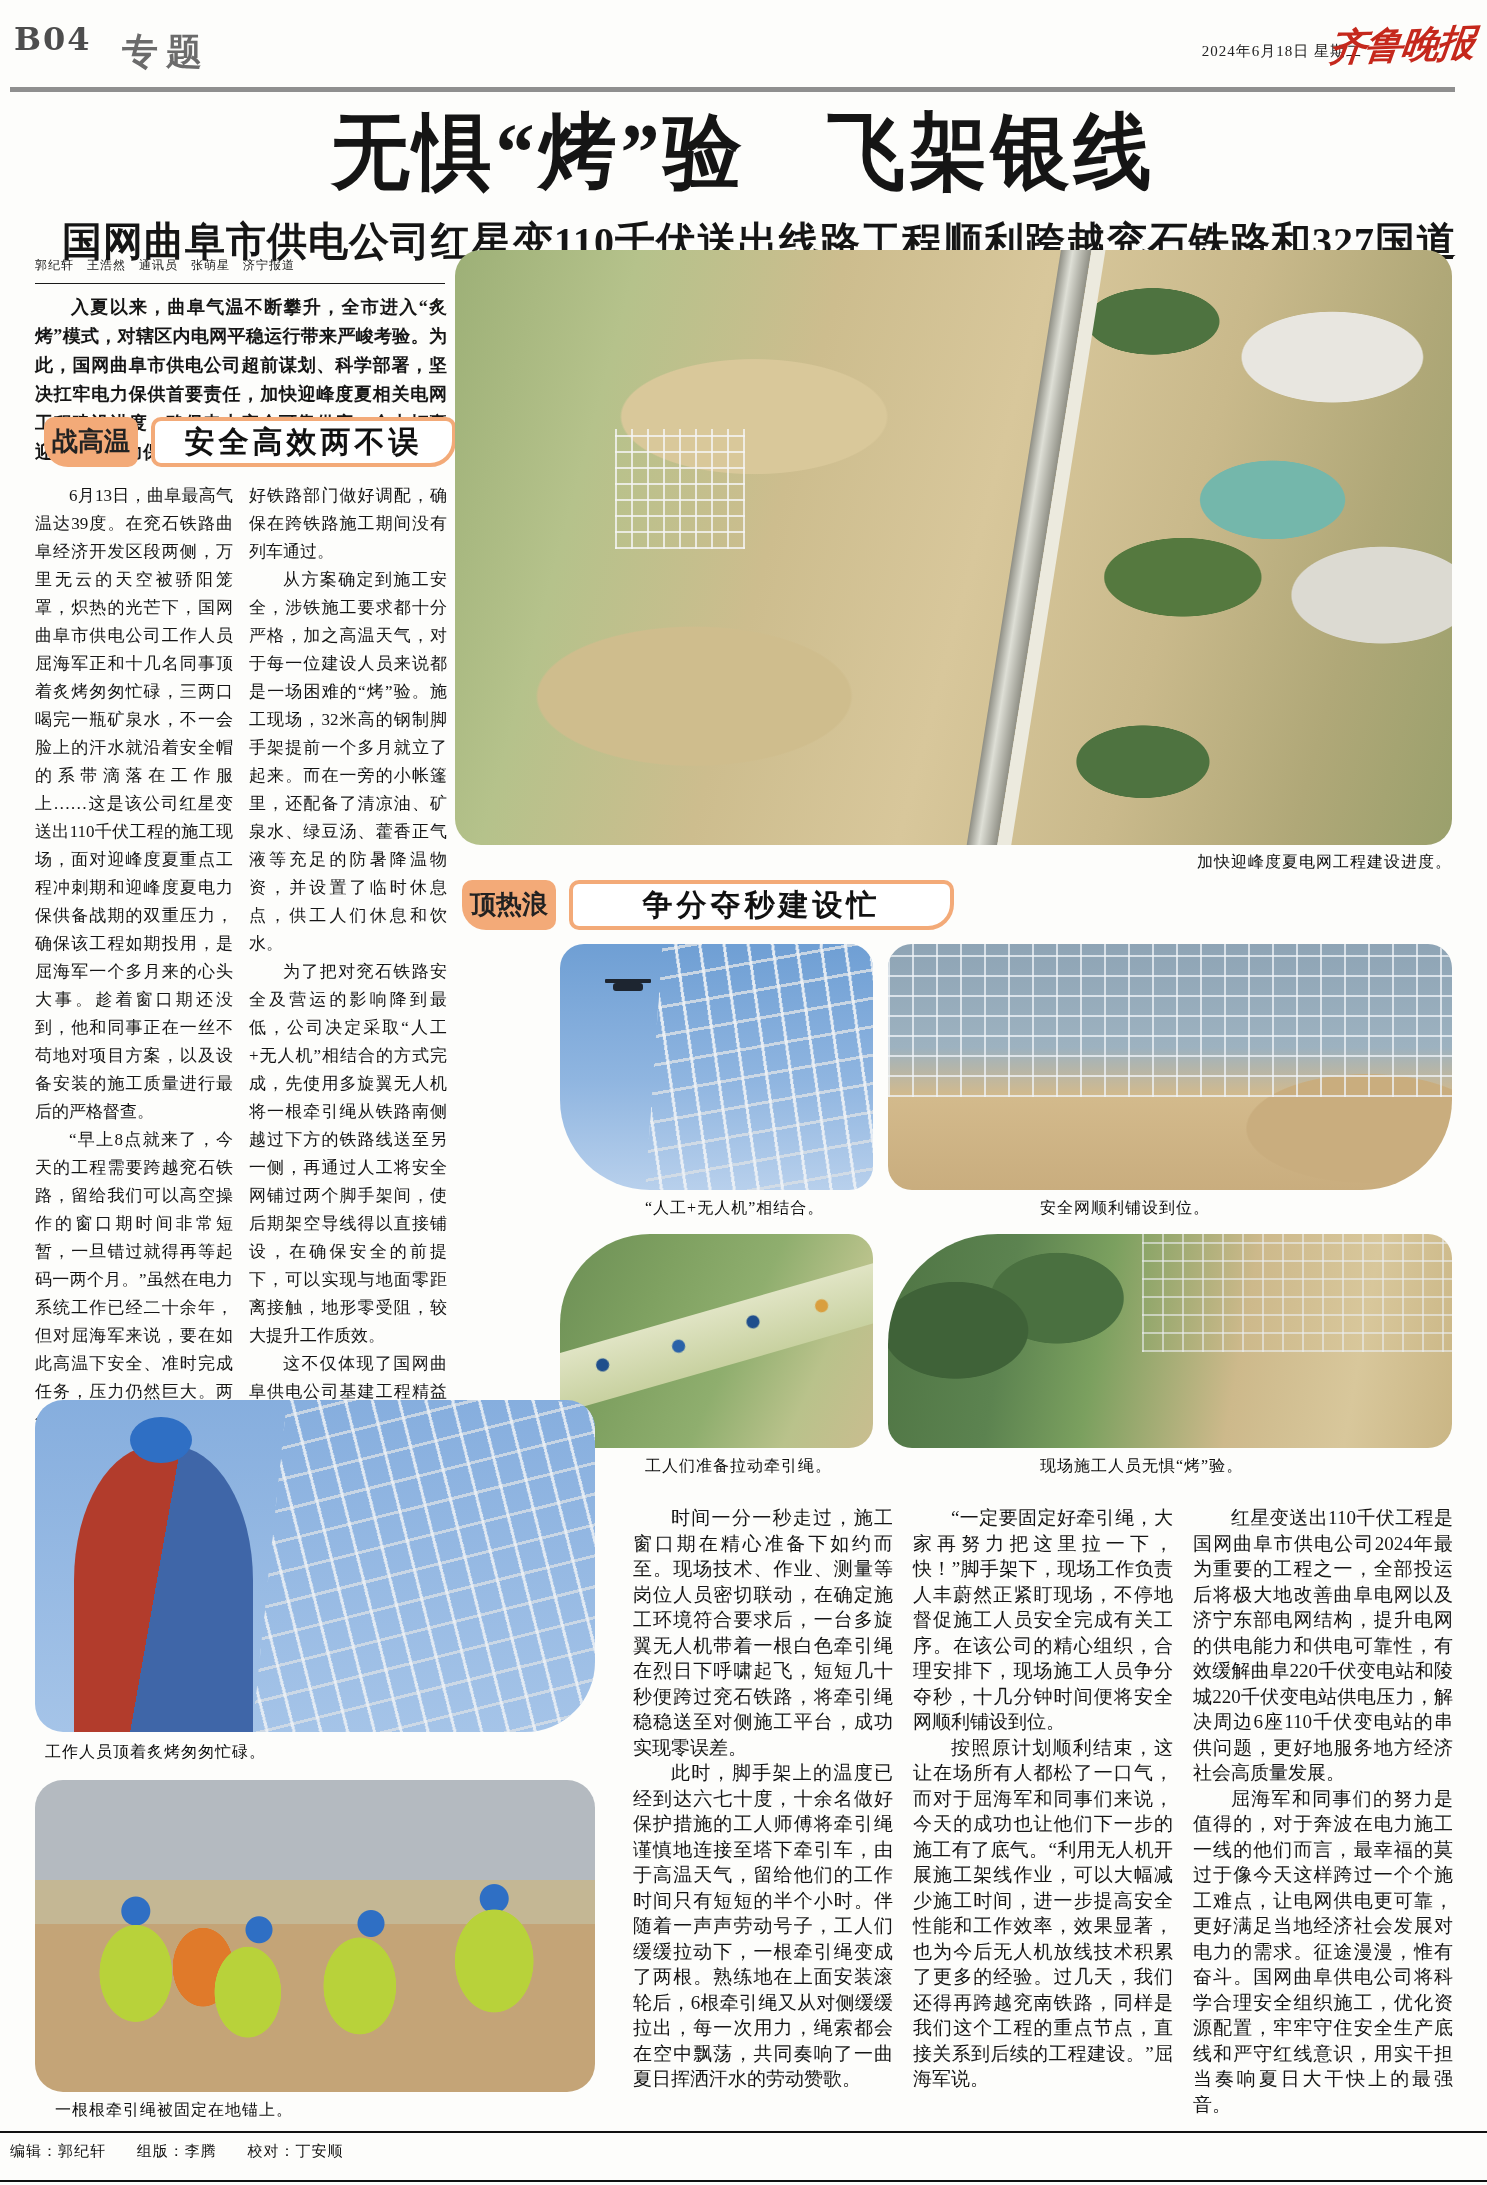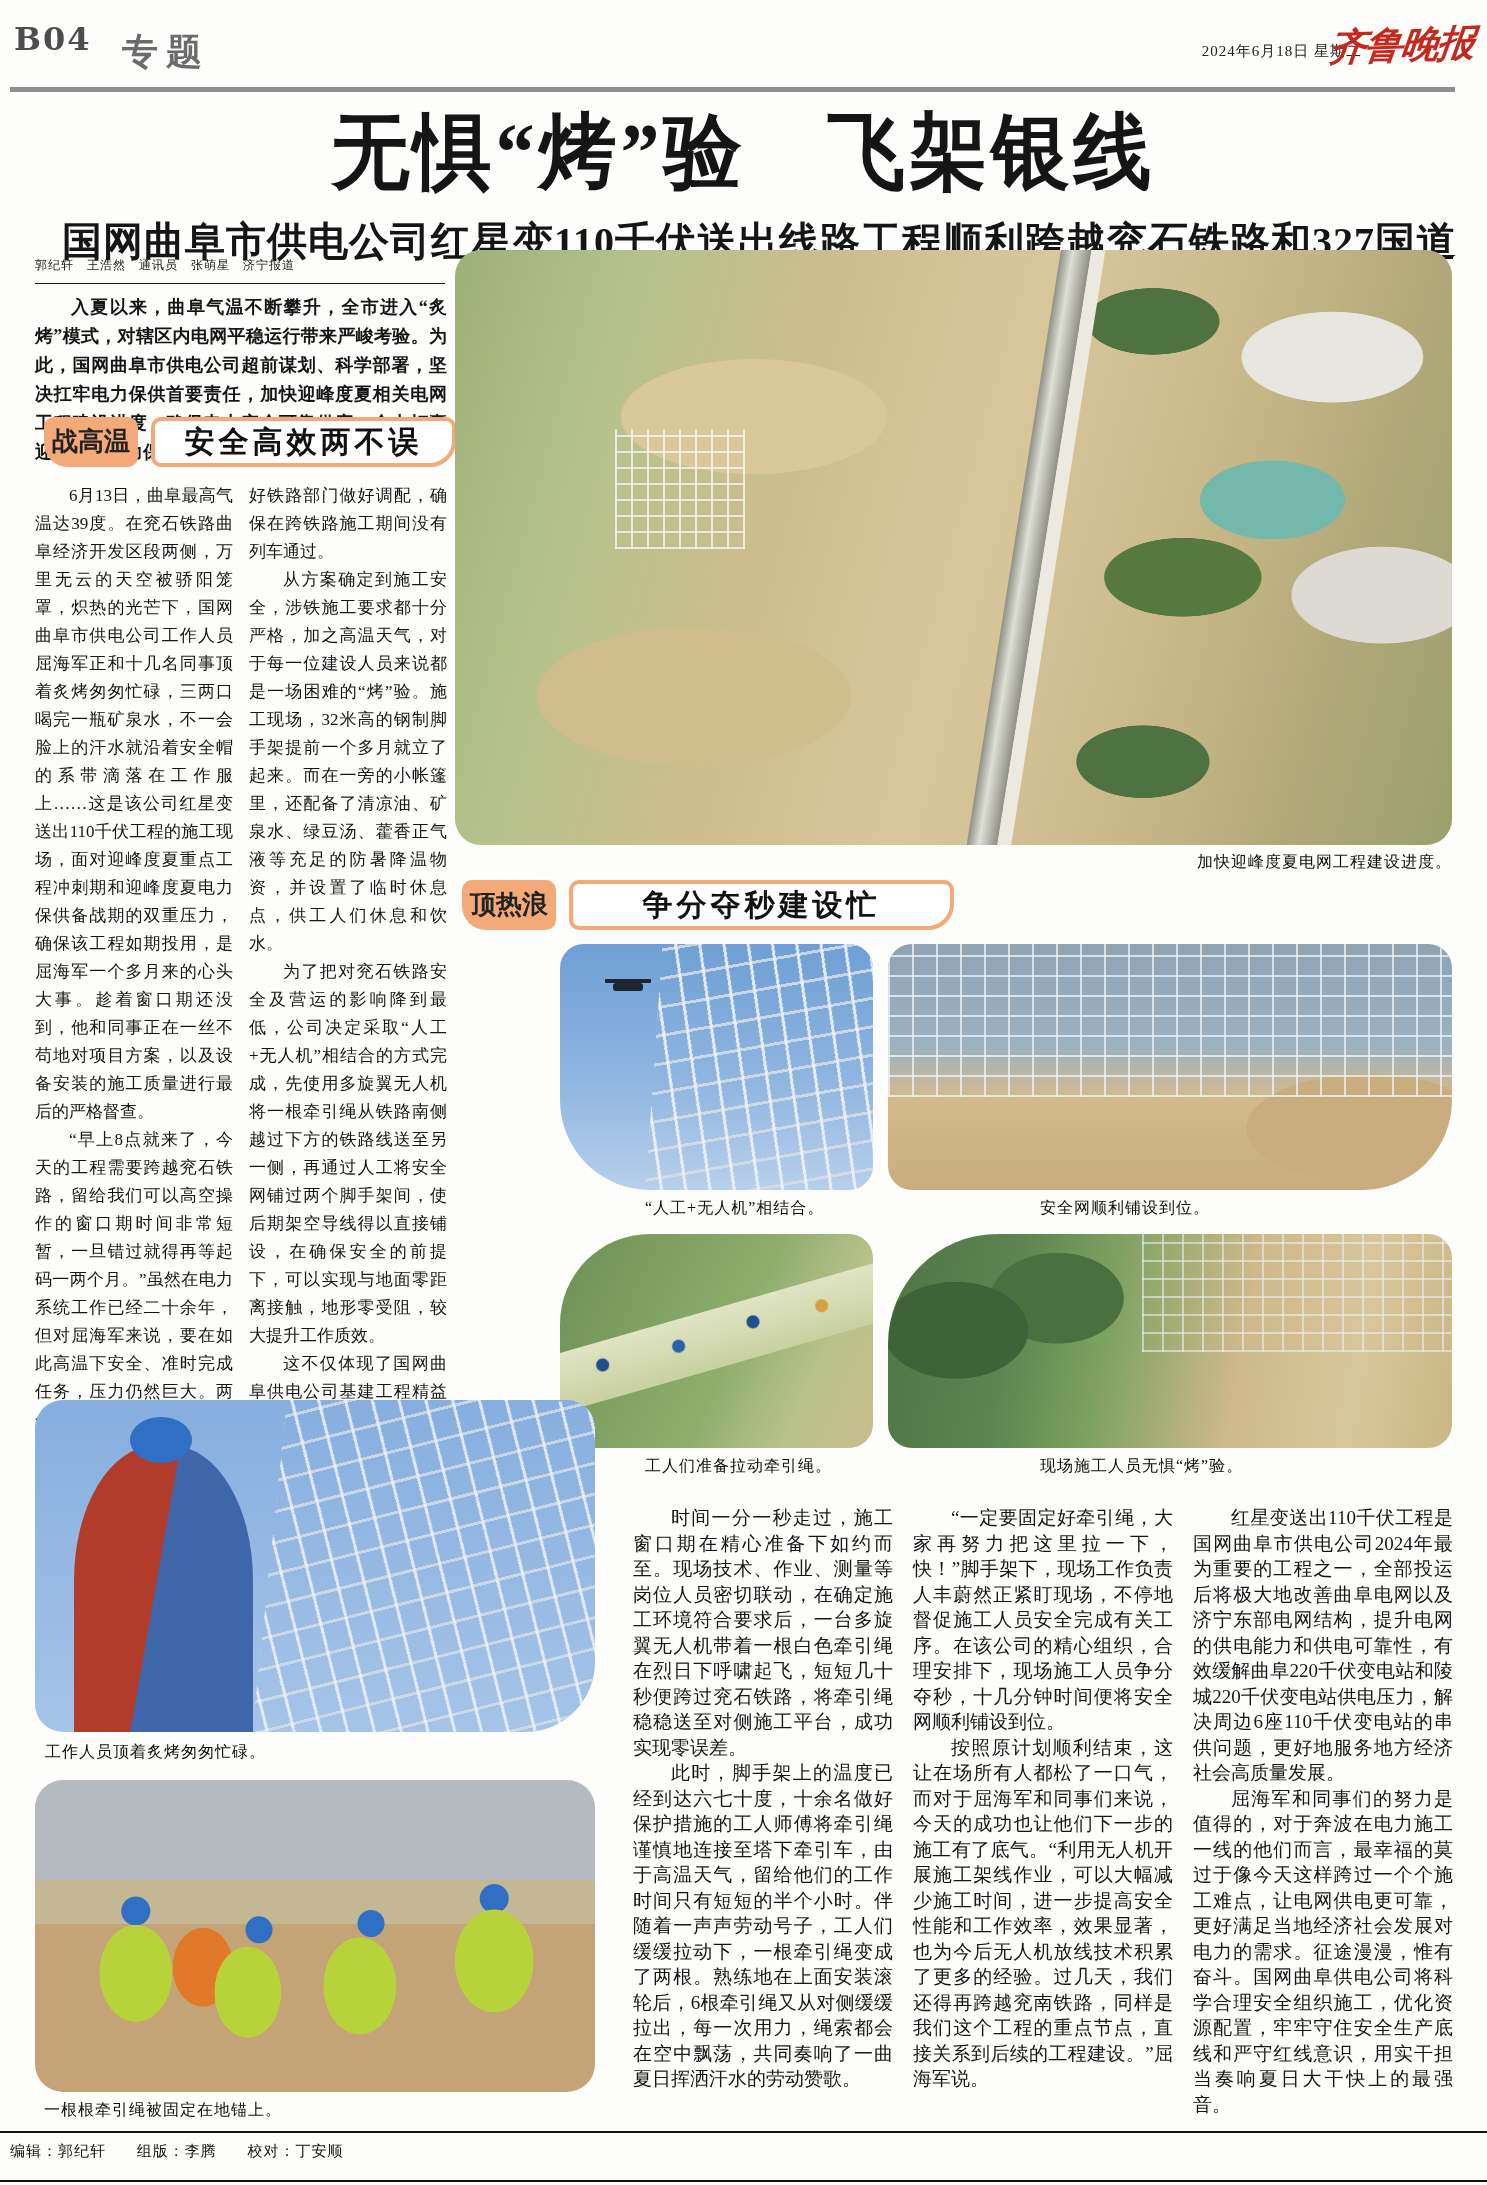--- a/index.html
+++ b/index.html
@@ -123,21 +123,21 @@
       radial-gradient(circle 14px at 82% 38%,#2f6fc4 0 14px,transparent 15px),
       linear-gradient(180deg,#b4bac0 0 32%,#c4b794 32% 46%,#c4a477 46% 100%);}
 
   
   .cap-aerial{left:900px;top:852px;width:552px;}
   .cap-drone{left:645px;top:1198px;}
   .cap-net{left:1040px;top:1198px;}
   .cap-pull{left:645px;top:1456px;}
   .cap-site{left:1040px;top:1456px;}
   .cap-worker{left:45px;top:1742px;}
-  .cap-ropes{left:44px;top:2100px;text-align:center;}
+  .cap-ropes{left:55px;top:2100px;text-align:center;}
 
   
   .ft-rule{position:absolute;left:0;top:2131px;width:1487px;height:2px;background:#111;}
   .ft-rule2{position:absolute;left:0;top:2180px;width:1487px;height:2px;background:#111;}
   .footer{position:absolute;left:10px;top:2142px;font-size:15px;letter-spacing:1px;color:#111;}
   .footer span{margin-right:26px;}
 </style>
 </head>
 <body>
 

